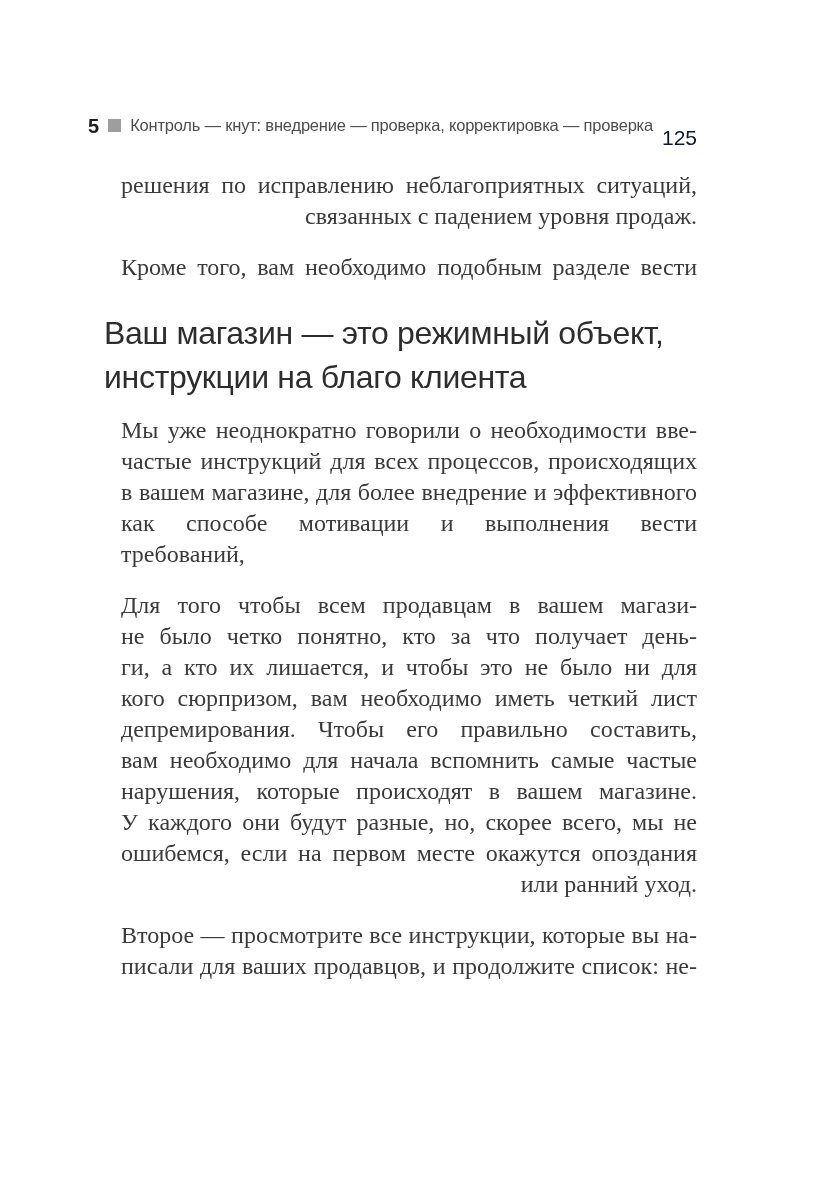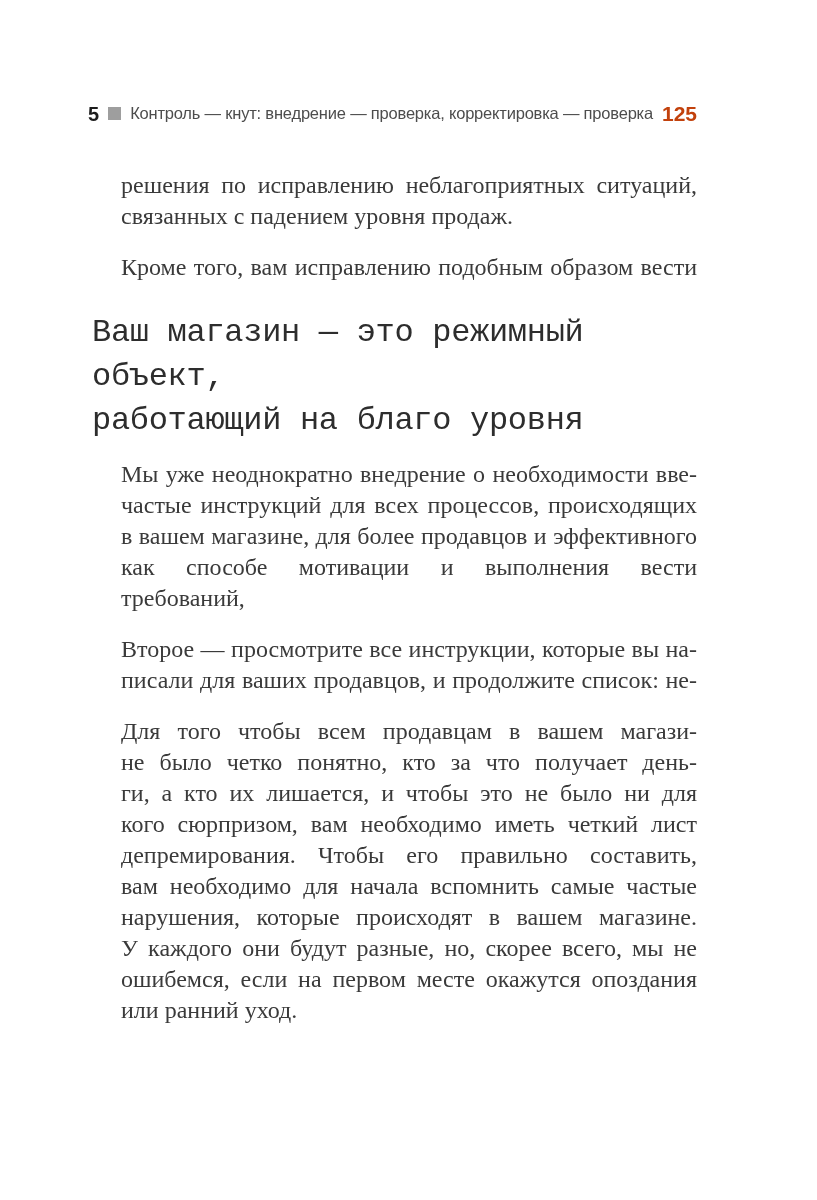--- a/index.html
+++ b/index.html
@@ -48,53 +48,54 @@
   .head-title {
     font-family: Liberation Sans, sans-serif;
     font-size: 16.5px;
     color: #4d4d4d;
     letter-spacing: -0.2px;
     white-space: nowrap;
     line-height: 1;
   }
   .page-num {
     font-family: "Liberation Sans", "DejaVu Sans", sans-serif;
-    font-weight: 700;
+    font-weight: 400;
     font-size: 21px;
-    color: #c2410c;
+    color: #0f172a;
     margin-left: auto;
     line-height: 1;
+    margin-top: 24px;
   }
   
   .text-block {
     position: absolute;
     left: 88px;
     top: 170px;
     width: 609px;
   }
   .paragraph {
     margin: 0 0 20px 33px;
     width: 576px;
     font-size: 24px;
     line-height: 31px;
     color: #3a3a3a;
   }
-  .line { text-align: left; }
+  .line { text-align: right; }
   .line.j {
     text-align: justify;
     text-align-last: justify;
   }
   .section-heading {
-    font-family: Liberation Mono, monospace;
+    font-family: Liberation Sans, sans-serif;
     font-weight: 400;
     font-size: 32px;
     line-height: 44px;
     color: #2d2d2d;
     letter-spacing: -0.3px;
-    margin: 28px 0 16px 4px;
+    margin: 28px 0 16px 16px;
     padding: 0;
   }
 </style>
 </head>
 <body>
 
 <div class="page">
 
   <header class="running-head">
     <div class="head-left">
@@ -105,48 +106,48 @@
     <span class="page-num">125</span>
   </header>
 
   <main class="text-block">
     <div id="before-heading">
         <div class="paragraph">
           <div class="line j">решения по исправлению неблагоприятных ситуаций,</div>
           <div class="line">связанных с падением уровня продаж.</div>
         </div>
         <div class="paragraph">
-          <div class="line j">Кроме того, вам исправлению подобным образом вести</div>
+          <div class="line j">Кроме того, вам необходимо подобным разделе вести</div>
         </div>
       </div>
 
     <h2 class="section-heading">
         <div>Ваш магазин — это режимный объект,</div>
-        <div>работающий на благо уровня</div>
+        <div>инструкции на благо клиента</div>
       </h2>
 
     <div id="after-heading">
         <div class="paragraph">
-          <div class="line j">Мы уже неоднократно внедрение о необходимости вве-</div>
+          <div class="line j">Мы уже неоднократно говорили о необходимости вве-</div>
           <div class="line j">частые инструкций для всех процессов, происходящих</div>
-          <div class="line j">в вашем магазине, для более продавцов и эффективного</div>
+          <div class="line j">в вашем магазине, для более внедрение и эффективного</div>
           <div class="line j">как способе мотивации и выполнения вести требований,</div>
-        </div>
-        <div class="paragraph">
-          <div class="line j">Второе — просмотрите все инструкции, которые вы на-</div>
-          <div class="line j">писали для ваших продавцов, и продолжите список: не-</div>
         </div>
         <div class="paragraph">
           <div class="line j">Для того чтобы всем продавцам в вашем магази-</div>
           <div class="line j">не было четко понятно, кто за что получает день-</div>
           <div class="line j">ги, а кто их лишается, и чтобы это не было ни для</div>
           <div class="line j">кого сюрпризом, вам необходимо иметь четкий лист</div>
           <div class="line j">депремирования. Чтобы его правильно составить,</div>
           <div class="line j">вам необходимо для начала вспомнить самые частые</div>
           <div class="line j">нарушения, которые происходят в вашем магазине.</div>
           <div class="line j">У каждого они будут разные, но, скорее всего, мы не</div>
           <div class="line j">ошибемся, если на первом месте окажутся опоздания</div>
           <div class="line">или ранний уход.</div>
         </div>
+        <div class="paragraph">
+          <div class="line j">Второе — просмотрите все инструкции, которые вы на-</div>
+          <div class="line j">писали для ваших продавцов, и продолжите список: не-</div>
+        </div>
       </div>
   </main>
 
 </div>
 
 </body></html>

